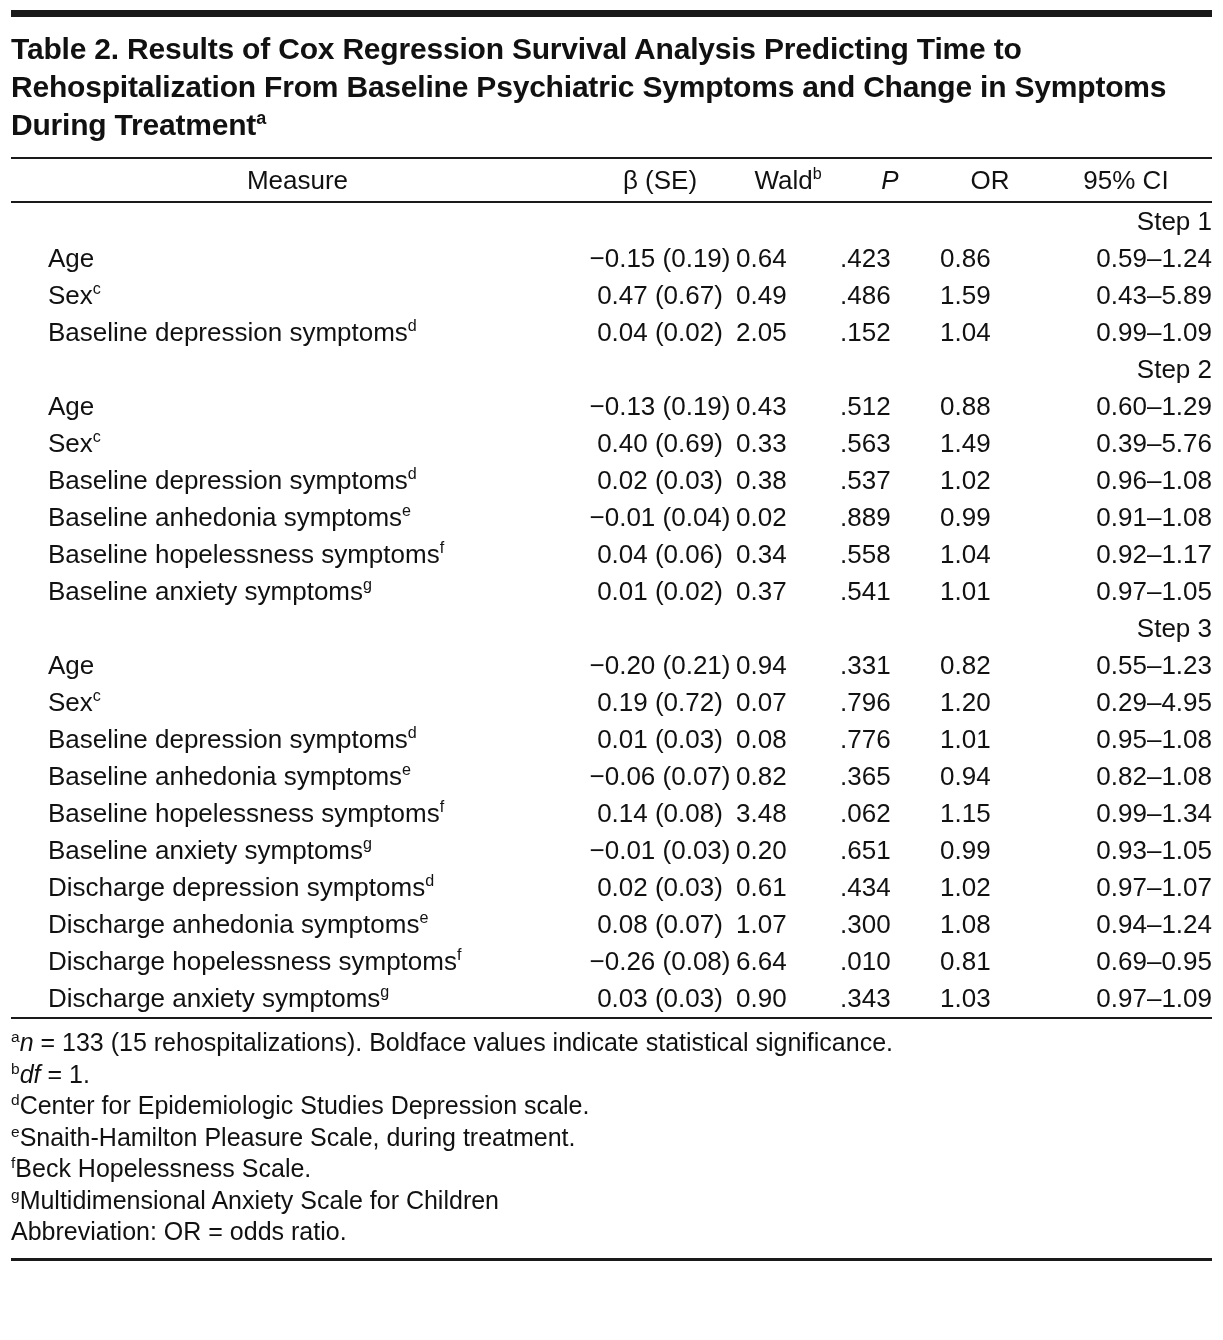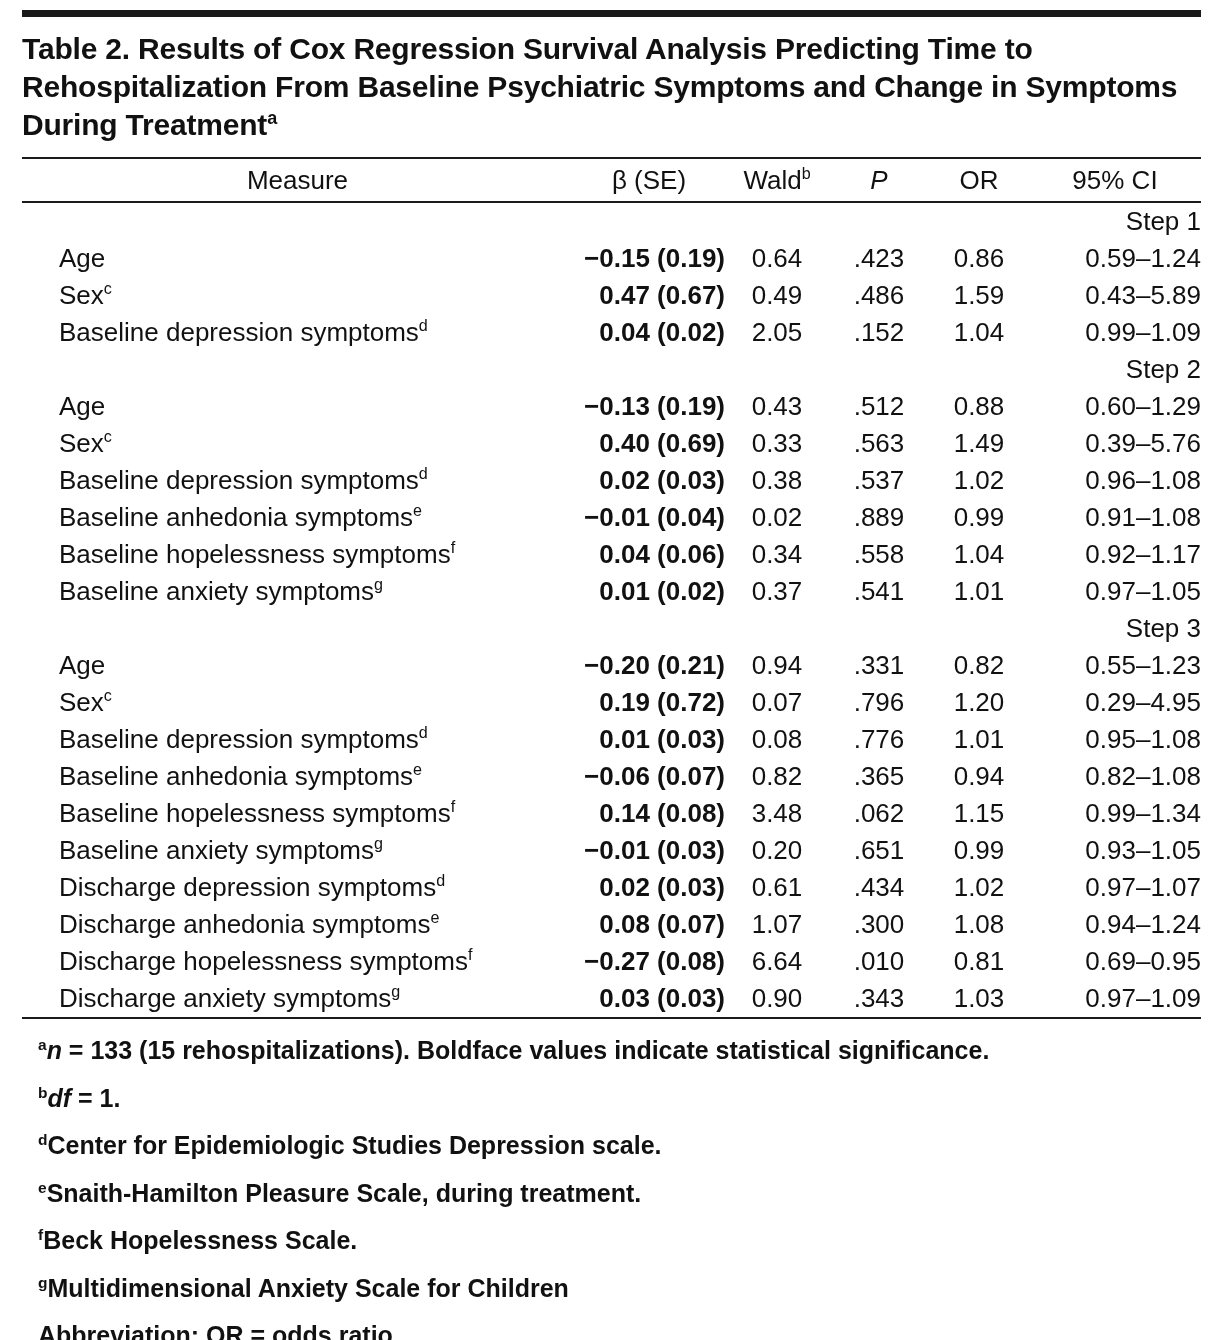--- a/index.html
+++ b/index.html
@@ -1,21 +1,21 @@
 <!DOCTYPE html>
 <html><head>
 <meta charset="utf-8">
 <title>Table 2</title>
 <style>
   * { box-sizing: border-box; }
   html, body { margin: 0; padding: 0; background: #ffffff; }
   .page {
     width: 1223px;
     height: 1340px;
-    padding: 0 22px;
+    padding: 0 11px;
     background: #ffffff;
     color: #111111;
     font-family: "Liberation Sans", sans-serif;
     overflow: hidden;
   }
   .top-rule {
     border: 0;
     border-top: 7px solid #1a1a1a;
     margin: 10px 0 0 0;
   }
@@ -62,32 +62,32 @@
   tbody td {
     font-size: 26px;
     line-height: 37px;
     padding: 0;
     white-space: nowrap;
     vertical-align: baseline;
   }
   tbody tr:last-child td { border-bottom: 2px solid #1a1a1a; }
   td.section-label { text-align: right; }
   td.c-measure { padding-left: 37px; text-align: left; }
-  td.c-beta { text-align: right; font-weight: bold; }
-  td.c-wald, td.c-p, td.c-or { text-align: center; }
+  td.c-beta { text-align: center; }
+  td.c-wald, td.c-p, td.c-or { text-align: left; }
   td.c-ci { text-align: right; }
   td sup, .fnm { font-size: 62%; line-height: 0; }
   .sig { font-weight: 400; }
 
   .footnotes {
     margin-top: 8px;
     font-size: 25px;
     line-height: 31.5px;
   }
-  .fn { margin: 16px; font-weight: bold; }
+  .fn { margin: 0; }
   .fn sup { font-size: 62%; line-height: 0; }
   .fn i { font-style: italic; }
 </style>
 </head>
 <body>
 
 <div class="page">
 
   <hr class="top-rule">
 
@@ -256,21 +256,21 @@
       <tr>
         <td class="c-measure"><span>Discharge anhedonia symptoms</span><sup class="fnm">e</sup></td>
         <td class="c-beta">0.08 (0.07)</td>
         <td class="c-wald">1.07</td>
         <td class="c-p">.300</td>
         <td class="c-or">1.08</td>
         <td class="c-ci">0.94–1.24</td>
       </tr>
       <tr>
         <td class="c-measure"><span>Discharge hopelessness symptoms</span><sup class="fnm">f</sup></td>
-        <td class="c-beta">−0.27 (0.08)</td>
+        <td class="c-beta">−0.26 (0.08)</td>
         <td class="c-wald">6.64</td>
         <td class="c-p sig">.010</td>
         <td class="c-or sig">0.81</td>
         <td class="c-ci sig">0.69–0.95</td>
       </tr>
       <tr>
         <td class="c-measure"><span>Discharge anxiety symptoms</span><sup class="fnm">g</sup></td>
         <td class="c-beta">0.03 (0.03)</td>
         <td class="c-wald">0.90</td>
         <td class="c-p">.343</td>

